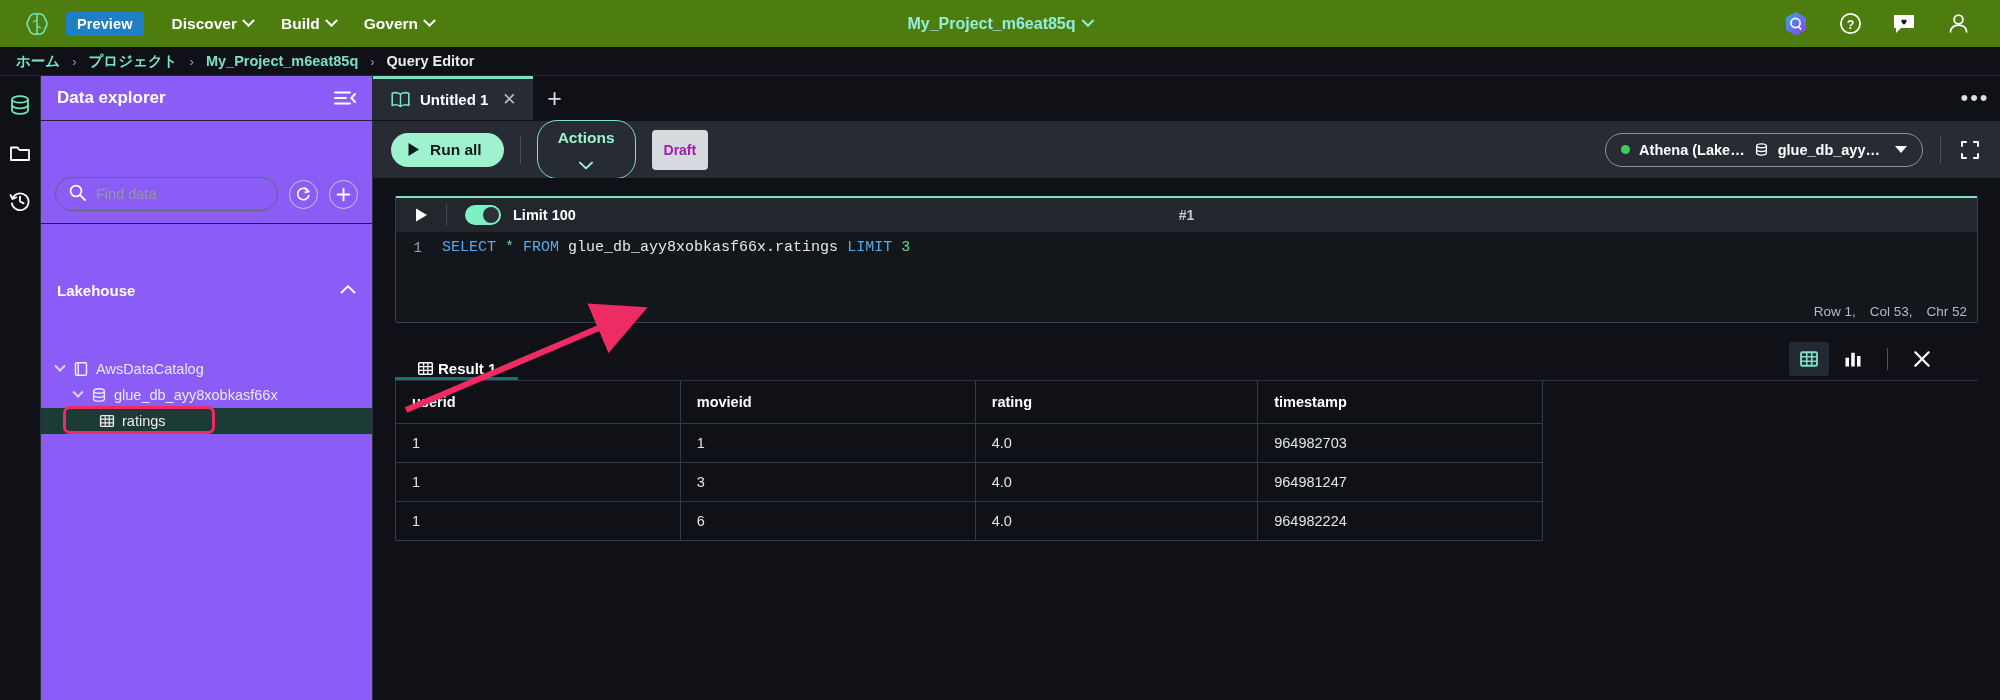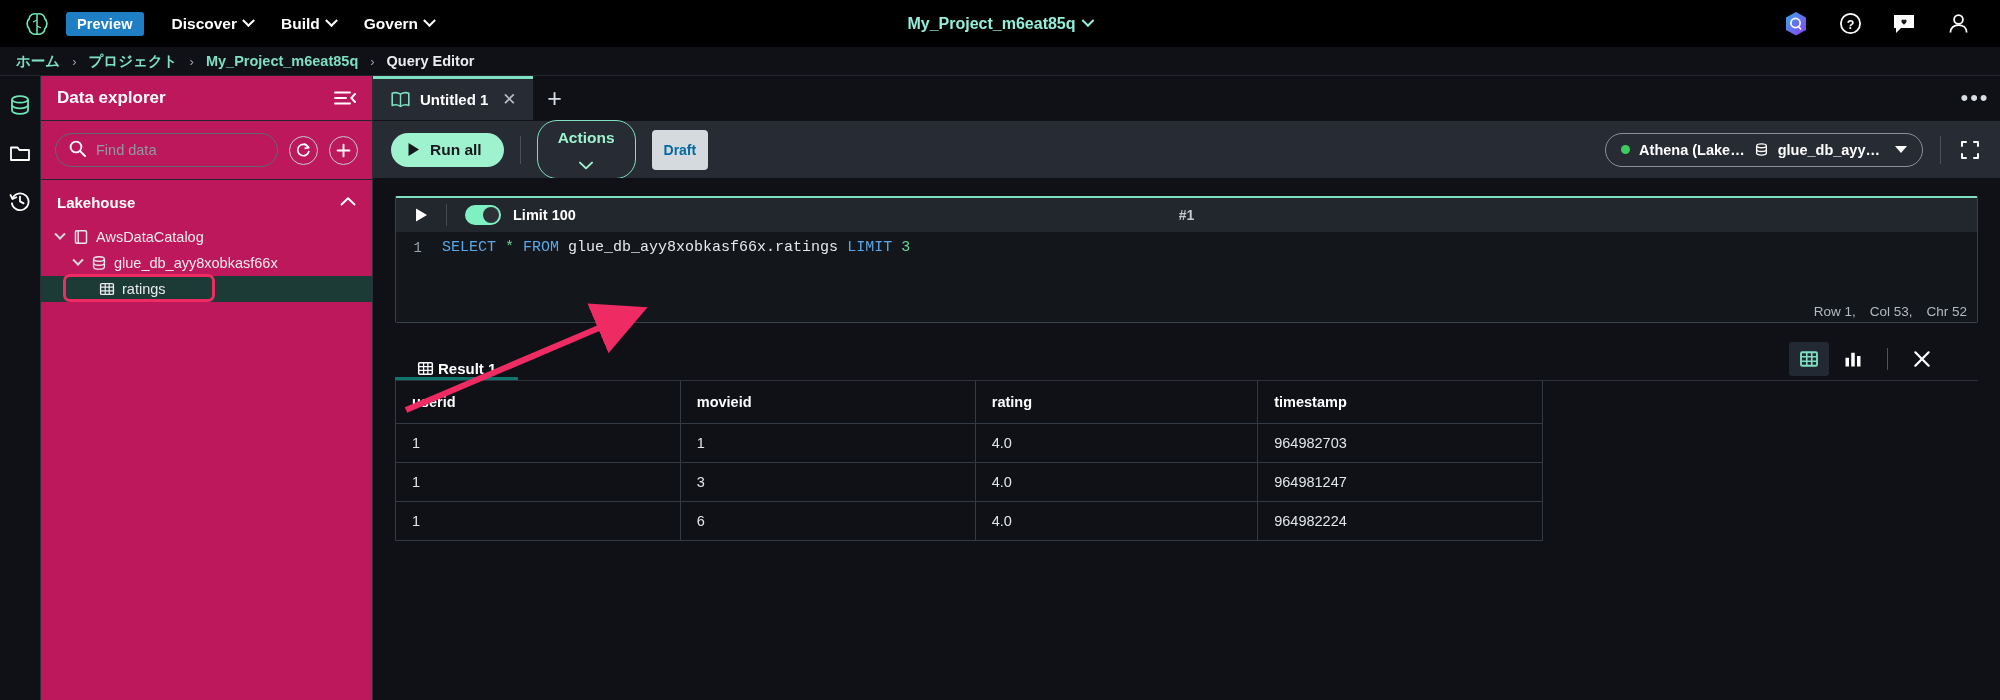--- a/index.html
+++ b/index.html
@@ -7,21 +7,21 @@
     width: 2000px; height: 700px;
     background: #0f1115;
     font-family: "Liberation Sans", "DejaVu Sans", sans-serif;
     color: #e9ebed;
     overflow: hidden;
   }
   .app { position: relative; width: 2000px; height: 700px; background:#0f1117; }
 
   
   .topnav {
-    height: 47px; background:#000000; display:flex; align-items:center;
+    height: 47px; background:#4d7c0f; display:flex; align-items:center;
     padding: 0 22px; position:relative;
   }
   .logo { width: 30px; height: 30px; margin-right: 14px; display:flex; align-items:center; justify-content:center; }
   .preview-badge {
     background:#1e7fc4; color:#ffffff; font-size:14.5px; font-weight:700;
     padding: 4px 11px; border-radius:3px; letter-spacing:.1px;
   }
   .nav-item {
     color:#ffffff; font-size:15.5px; font-weight:700; margin-left: 28px;
     display:flex; align-items:center; gap:7px; cursor:pointer; white-space:nowrap;
@@ -52,21 +52,21 @@
   .body { display:flex; height: 624px; }
 
   
   .rail {
     width: 41px; background:#0f1117; border-right:1px solid #2b2f38;
     display:flex; flex-direction:column; align-items:center; padding-top: 16px; gap: 22px;
   }
   .rail-btn { width:26px; height:26px; display:flex; align-items:center; justify-content:center; cursor:pointer; }
 
   
-  .sidebar { width: 332px; background:#be185d; border-right:1px solid #2b2f38; display:flex; flex-direction:column; }
+  .sidebar { width: 332px; background:#8b5cf6; border-right:1px solid #2b2f38; display:flex; flex-direction:column;gap:44px; }
   .sb-head {
     height: 45px; display:flex; align-items:center; padding: 0 16px;
     border-bottom:1px solid #22252c;
   }
   .sb-title { font-size:17px; font-weight:700; color:#ffffff; }
   .sb-collapse { margin-left:auto; cursor:pointer; width:22px; height:22px; display:flex; align-items:center; justify-content:center;}
   .sb-search-row { display:flex; align-items:center; gap:11px; padding: 12px 14px; border-bottom:1px solid #22252c;}
   .searchbox {
     flex:1; height:34px; border:1px solid #5d6773; border-radius:17px;
     display:flex; align-items:center; padding: 0 13px; gap:10px; background:transparent;
@@ -122,21 +122,21 @@
     border-radius:20px; padding: 8px 22px 8px 16px; display:flex; align-items:center; gap:10px;
     cursor:pointer; border:none; font-family:inherit;
   }
   .vdiv { width:1px; height:28px; background:#4a515b; }
   .btn-actions {
     border:1px solid #7ee0c0; color:#9ef2cd; background:transparent; border-radius:20px;
     font-size:15.5px; font-weight:700; padding: 8px 20px; display:flex; align-items:center; gap:14px;
     cursor:pointer; font-family:inherit;flex-direction:column;
   }
   .badge-draft {
-    background:#d5dade; color:#0369a1; font-size:14px; font-weight:700;
+    background:#d5dade; color:#a21caf; font-size:14px; font-weight:700;
     padding: 12px 12px; border-radius:4px;
   }
   .toolbar-right { margin-left:auto; display:flex; align-items:center; gap:17px;text-align:center; }
   .conn-select {
     border:1px solid #8a919a; border-radius:19px; height:34px; display:flex; align-items:center;
     gap:9px; padding: 0 15px; font-size:14.5px; color:#ffffff; font-weight:700; cursor:pointer;
   }
   .dot-green { width:9px; height:9px; border-radius:50%; background:#3ecc5f; }
   .caret-down { width:0; height:0; border-left:6px solid transparent; border-right:6px solid transparent; border-top:7px solid #ffffff; margin-left:6px;}
 

